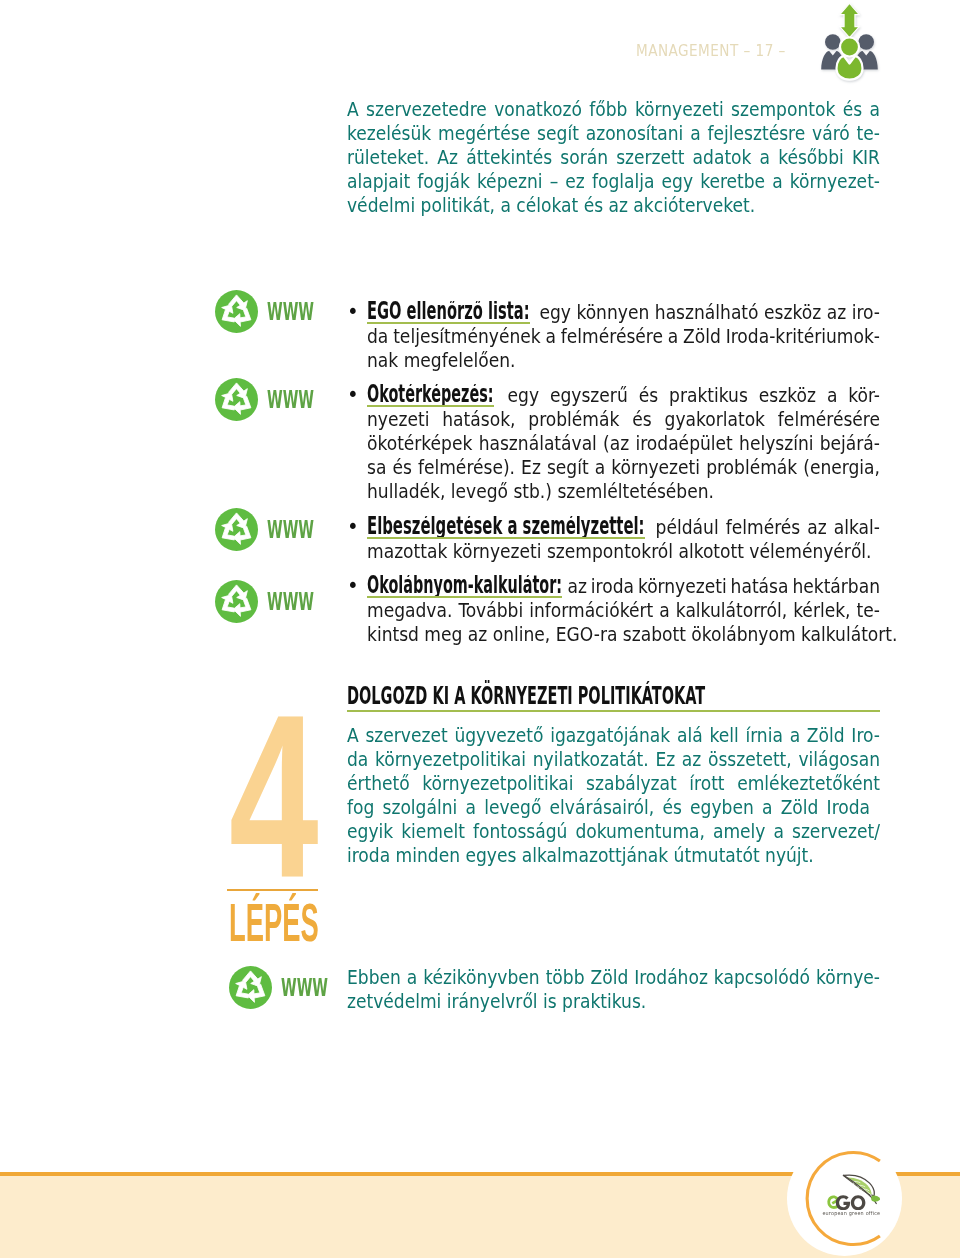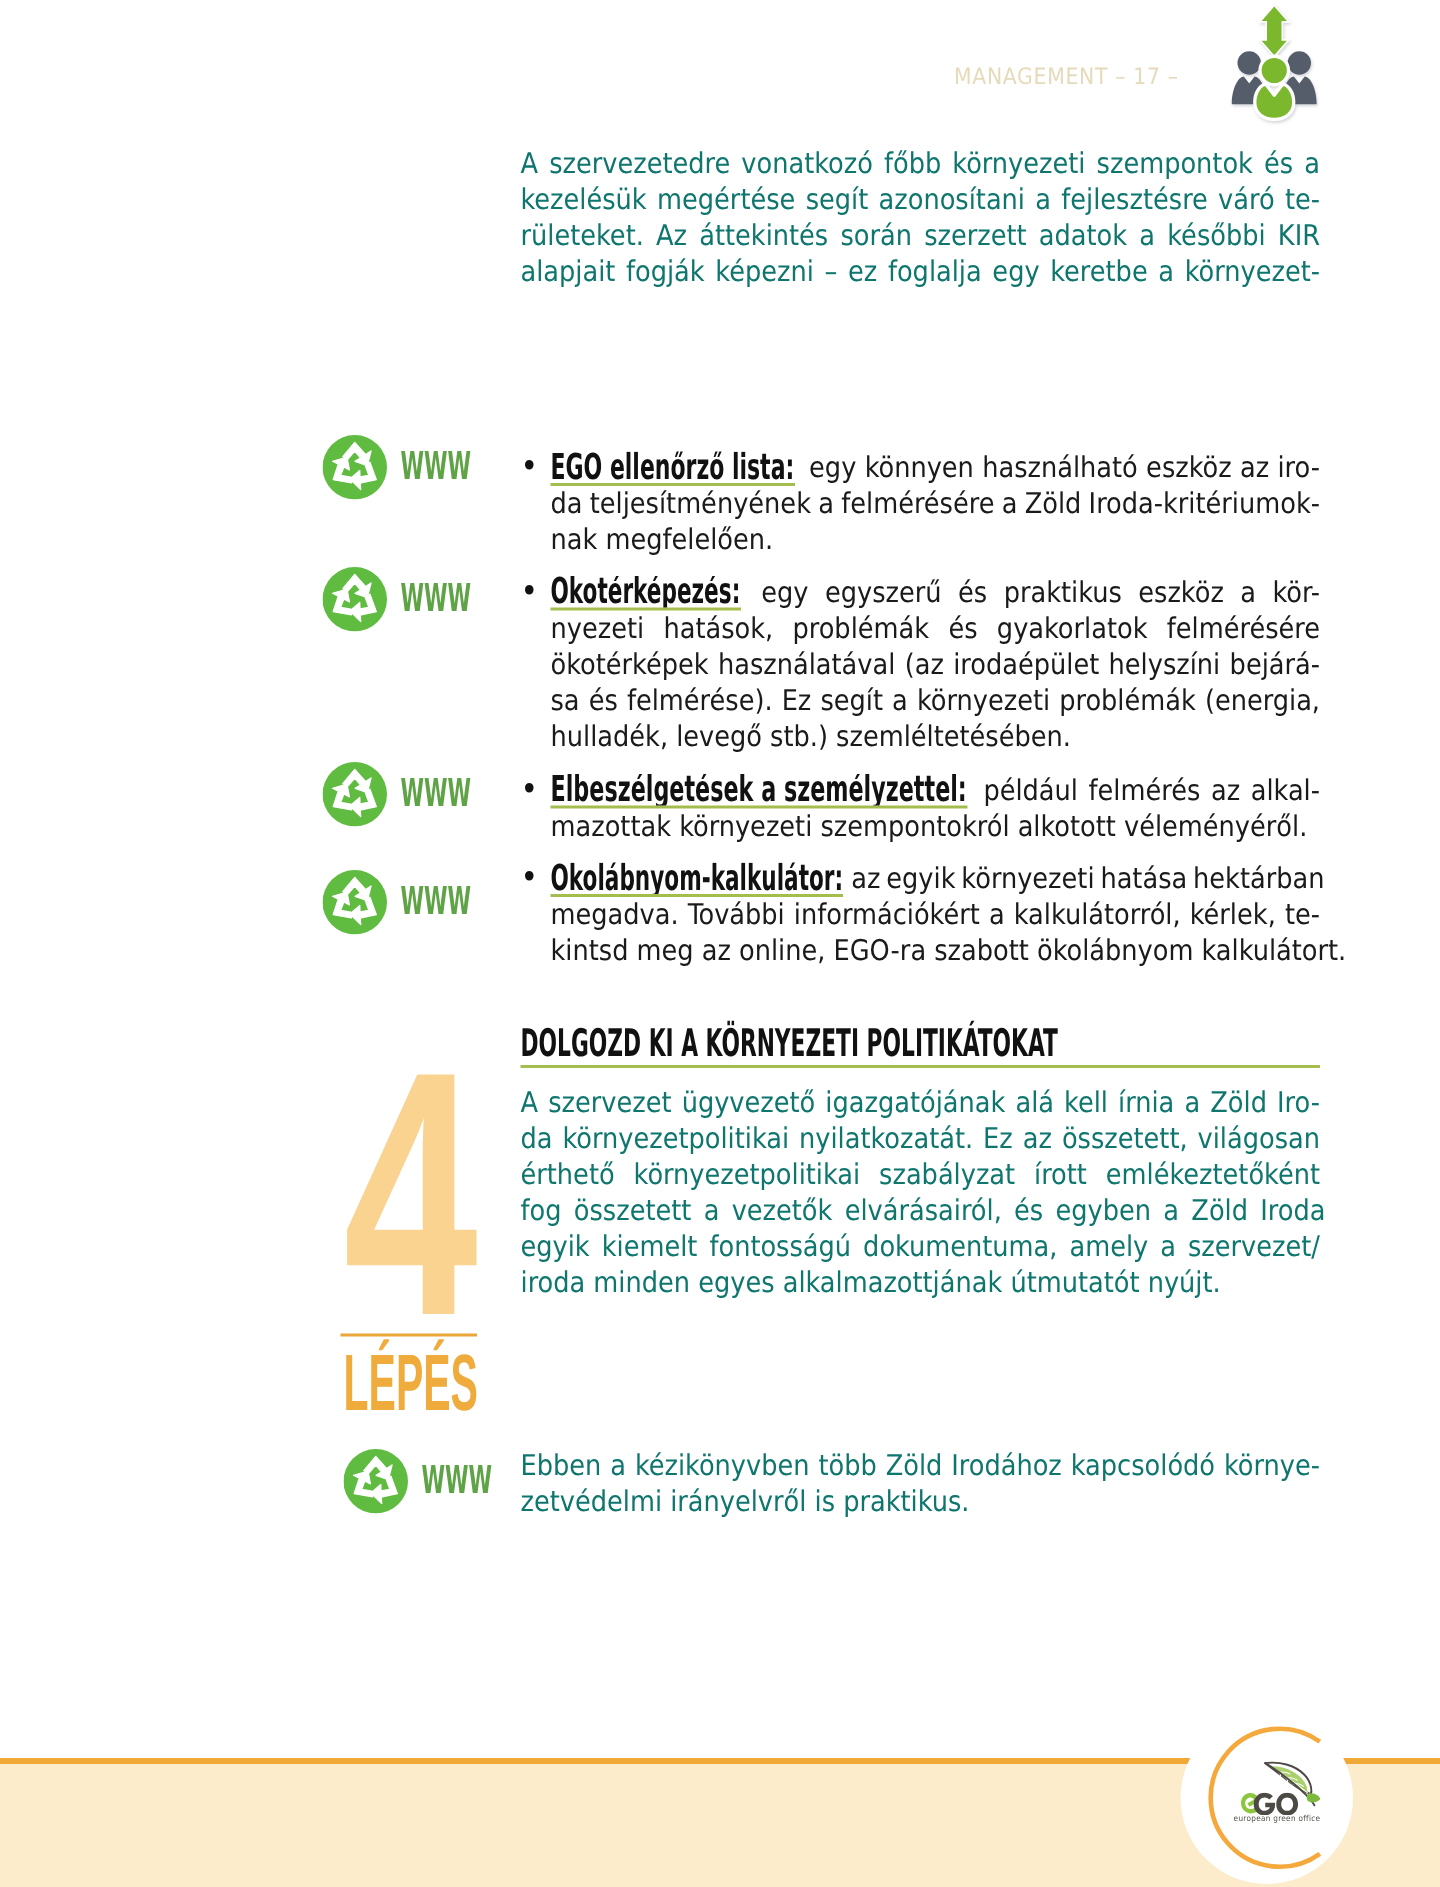--- a/index.html
+++ b/index.html
@@ -116,20 +116,21 @@
         </g>
       </svg>
     </div>
   </div>
 
   <div class="col bodytext" style="top:97px;">
       <div class="txtline" style="word-spacing: 1.969px;">A szervezetedre vonatkozó főbb környezeti szempontok és a</div>
       <div class="txtline" style="word-spacing: 1.444px;">kezelésük megértése segít azonosítani a fejlesztésre váró te-</div>
       <div class="txtline" style="word-spacing: 2.711px;">rületeket. Az áttekintés során szerzett adatok a későbbi KIR</div>
       <div class="txtline" style="word-spacing: 1.684px;">alapjait fogják képezni – ez foglalja egy keretbe a környezet-</div>
+      <div class="txtline last">védelmi politikát, a célokat és az akcióterveket.</div>
     </div>
 
 
   <ul class="col bul" style="top:300px;">
     <li>
       <span class="lead" style="width:162.5px;--sx:0.682">
           <i>EGO ellenőrző lista:</i>
         </span>
       <span class="body-lines">
           <div class="txtline" style="text-indent: 172.4px; word-spacing: 0.125px;">egy könnyen használható eszköz az iro-</div>
@@ -156,37 +157,37 @@
       <span class="body-lines">
           <div class="txtline" style="text-indent: 288.6px; word-spacing: 1.656px;">például felmérés az alkal-</div>
           <div class="txtline last">mazottak környezeti szempontokról alkotott véleményéről.</div>
         </span>
     </li>
     <li>
       <span class="lead" style="width:195.0px;--sx:0.670">
           <i>Ökolábnyom-kalkulátor:</i>
         </span>
       <span class="body-lines">
-          <div class="txtline" style="text-indent: 200.5px; word-spacing: -1.512px;">az egyik környezeti hatása hektárban</div>
+          <div class="txtline" style="text-indent: 200.5px; word-spacing: -1.512px;">az iroda környezeti hatása hektárban</div>
           <div class="txtline" style="word-spacing: 0.656px;">megadva. További információkért a kalkulátorról, kérlek, te-</div>
           <div class="txtline last">kintsd meg az online, EGO-ra szabott ökolábnyom kalkulátort.</div>
         </span>
     </li>
   </ul>
 
   <div class="col" style="top:683px;">
     <div class="sechead">DOLGOZD KI A KÖRNYEZETI POLITIKÁTOKAT</div>
     <div class="sechead-rule"></div>
   </div>
 
   <div class="col bodytext" style="top:723px;">
       <div class="txtline" style="word-spacing: 1.318px;">A szervezet ügyvezető igazgatójának alá kell írnia a Zöld Iro-</div>
       <div class="txtline" style="word-spacing: 1.227px;">da környezetpolitikai nyilatkozatát. Ez az összetett, világosan</div>
       <div class="txtline" style="word-spacing: 7.191px;">érthető környezetpolitikai szabályzat írott emlékeztetőként</div>
-      <div class="txtline" style="word-spacing: 2.767px;">fog összetett a vezetők elvárásairól, és egyben a Zöld Iroda</div>
+      <div class="txtline" style="word-spacing: 2.767px;">fog szolgálni a levegő elvárásairól, és egyben a Zöld Iroda</div>
       <div class="txtline" style="word-spacing: 2.586px;">egyik kiemelt fontosságú dokumentuma, amely a szervezet/</div>
       <div class="txtline last">iroda minden egyes alkalmazottjának útmutatót nyújt.</div>
     </div>
 
   <div class="stepnum">4</div>
   <div class="steprule"></div>
   <div class="stepword">LÉPÉS</div>
 
   <div class="www" style="top:290.3px">
     <svg class="rc" viewBox="0 0 100 100">

